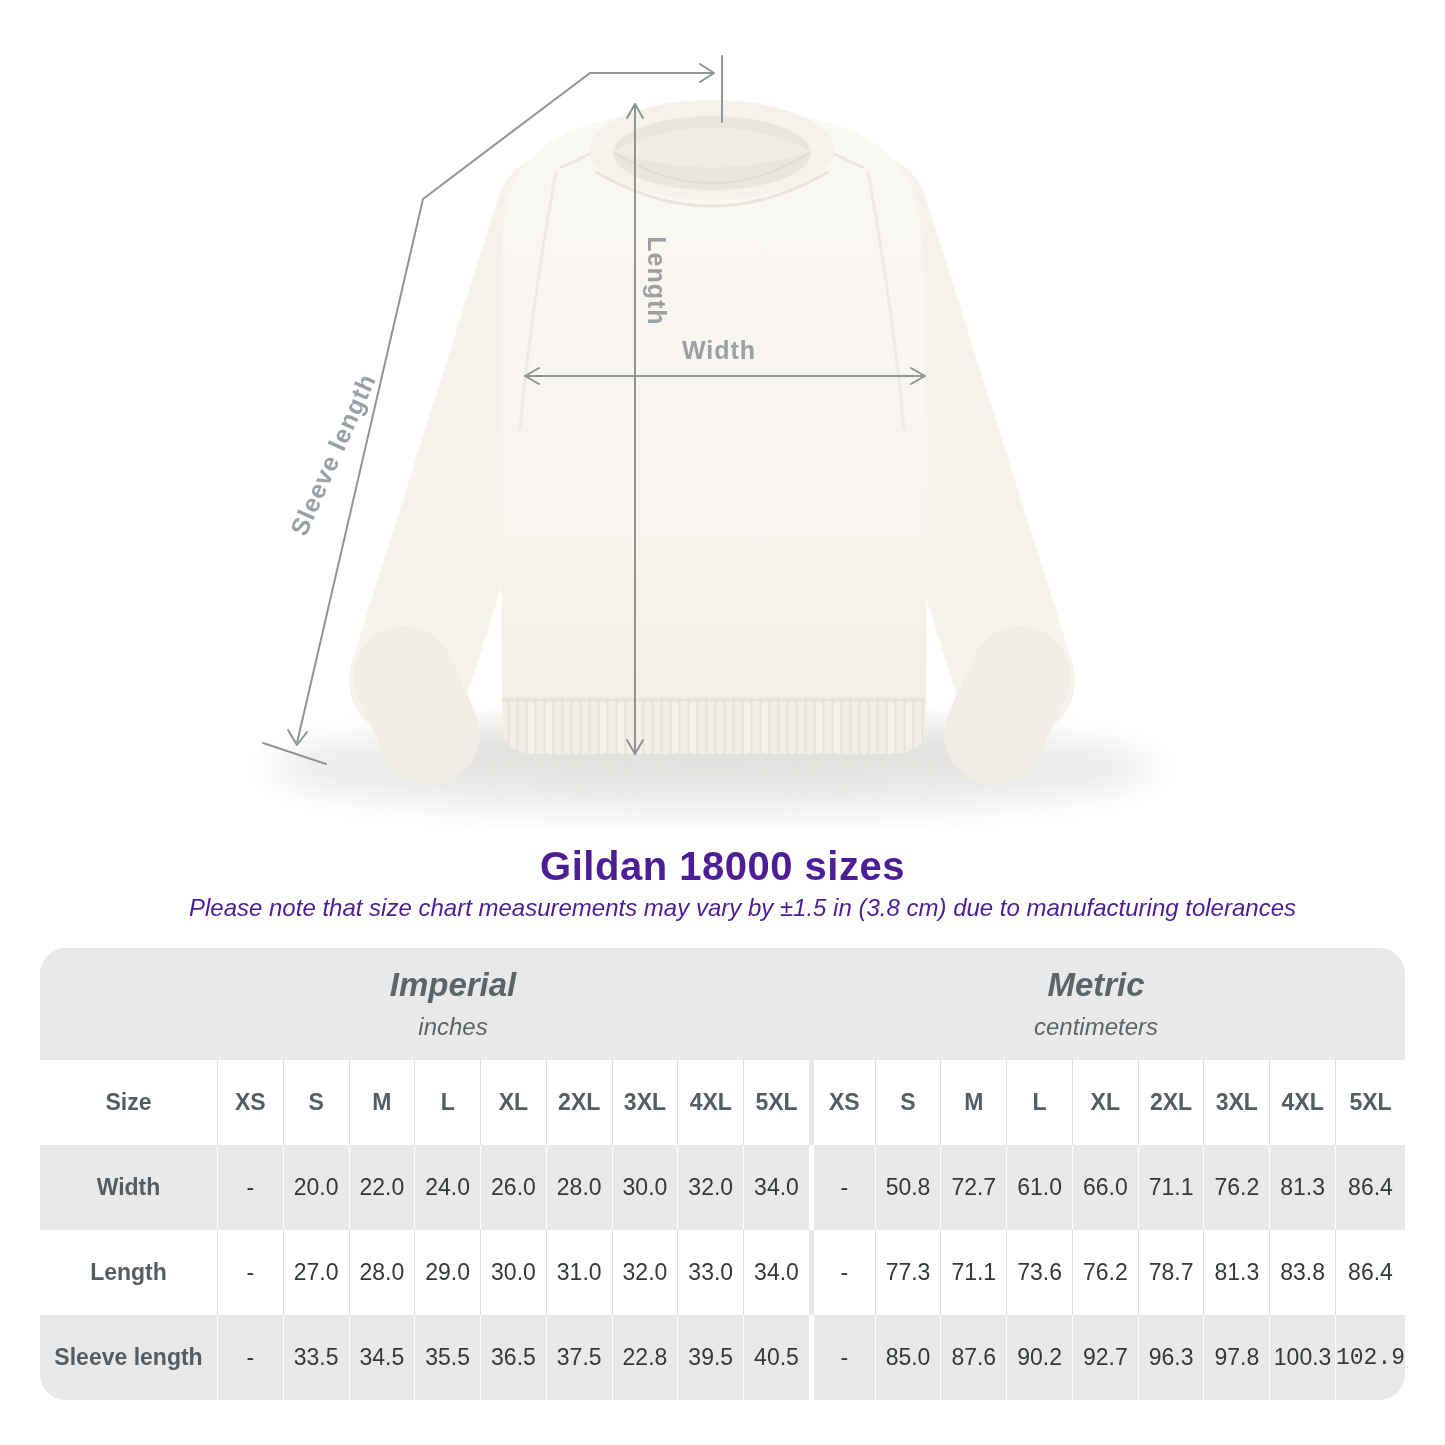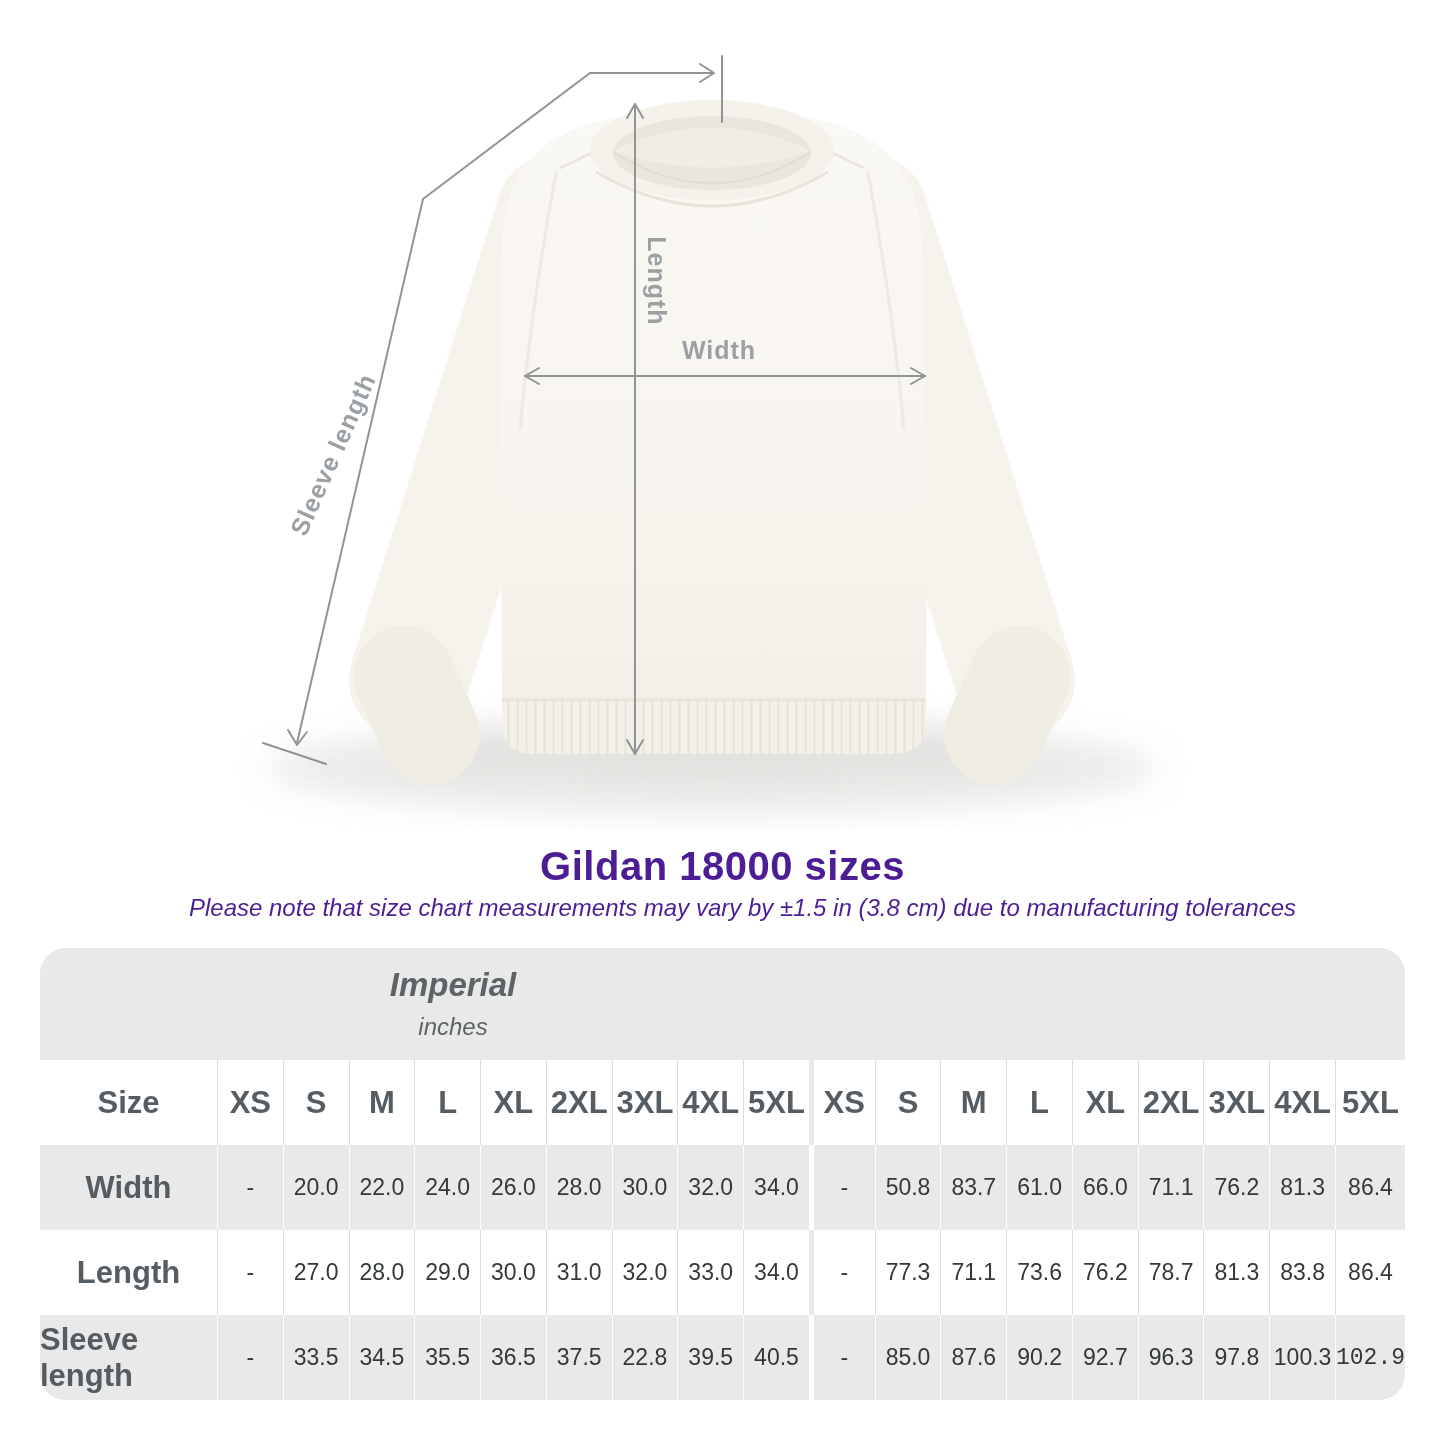--- a/index.html
+++ b/index.html
@@ -16,21 +16,21 @@
   .sec{position:absolute;top:18px;text-align:center;color:#5d6468;}
   .sec-imperial{left:116px;width:594px;}
   .sec-metric{left:759px;width:594px;}
   .sec-name{font-size:33px;font-weight:bold;font-style:italic;}
   .sec-unit{font-size:24px;font-style:italic;margin-top:9px;}
   .grid{display:grid;grid-template-columns:177px repeat(18,1fr);grid-auto-rows:85px;}
   .cell{display:flex;align-items:center;justify-content:center;
         border-left:1px solid #dcdcdc;font-size:23px;color:var(--valtext,#33383b);
         background:#fff;}
   .cell.lab{border-left:none;}
-  .cell.hdr,.cell.lbl{font-weight:bold;font-size:31px;color:var(--hdrtext,#565d62);}
+  .cell.hdr,.cell.lbl{font-weight:bold;font-size:23px;color:var(--hdrtext,#565d62);}
   .cell.g{background:var(--stripe,#e9e9e9);border-left-color:#ffffff;}
   .cell.div{border-left-width:5px;border-left-color:#e9e9e9;}
   .cell.g.div{border-left-color:#ffffff;}
   .cell.bl{border-bottom-left-radius:26px;}
   .cell.br{border-bottom-right-radius:26px;font-family:Liberation Mono, monospace;}
   .ann-text{font-weight:bold;font-size:25px;fill:#9aa0a3;letter-spacing:1px;}
 </style>
 </head>
 <body>
 
@@ -107,20 +107,24 @@
   </svg>
 
   <div class="title">Gildan 18000 sizes</div>
   <div class="subtitle">Please note that size chart measurements may vary by ±1.5 in (3.8 cm) due to manufacturing tolerances</div>
 
   <div class="size-table">
     <div class="band">
       <div class="sec sec-imperial">
         <div class="sec-name">Imperial</div>
         <div class="sec-unit">inches</div>
+      </div>
+      <div class="sec sec-metric">
+        <div class="sec-name">Metric</div>
+        <div class="sec-unit">centimeters</div>
       </div>
     </div>
     <div class="grid" id="grid">
         <div class="cell lab hdr">Size</div>
         <div class="cell hdr">XS</div>
         <div class="cell hdr">S</div>
         <div class="cell hdr">M</div>
         <div class="cell hdr">L</div>
         <div class="cell hdr">XL</div>
         <div class="cell hdr">2XL</div>
@@ -141,21 +145,21 @@
         <div class="cell val g">20.0</div>
         <div class="cell val g">22.0</div>
         <div class="cell val g">24.0</div>
         <div class="cell val g">26.0</div>
         <div class="cell val g">28.0</div>
         <div class="cell val g">30.0</div>
         <div class="cell val g">32.0</div>
         <div class="cell val g">34.0</div>
         <div class="cell val g div">-</div>
         <div class="cell val g">50.8</div>
-        <div class="cell val g">83.7</div>
+        <div class="cell val g">72.7</div>
         <div class="cell val g">61.0</div>
         <div class="cell val g">66.0</div>
         <div class="cell val g">71.1</div>
         <div class="cell val g">76.2</div>
         <div class="cell val g">81.3</div>
         <div class="cell val g">86.4</div>
         <div class="cell lab lbl">Length</div>
         <div class="cell val">-</div>
         <div class="cell val">27.0</div>
         <div class="cell val">28.0</div>

